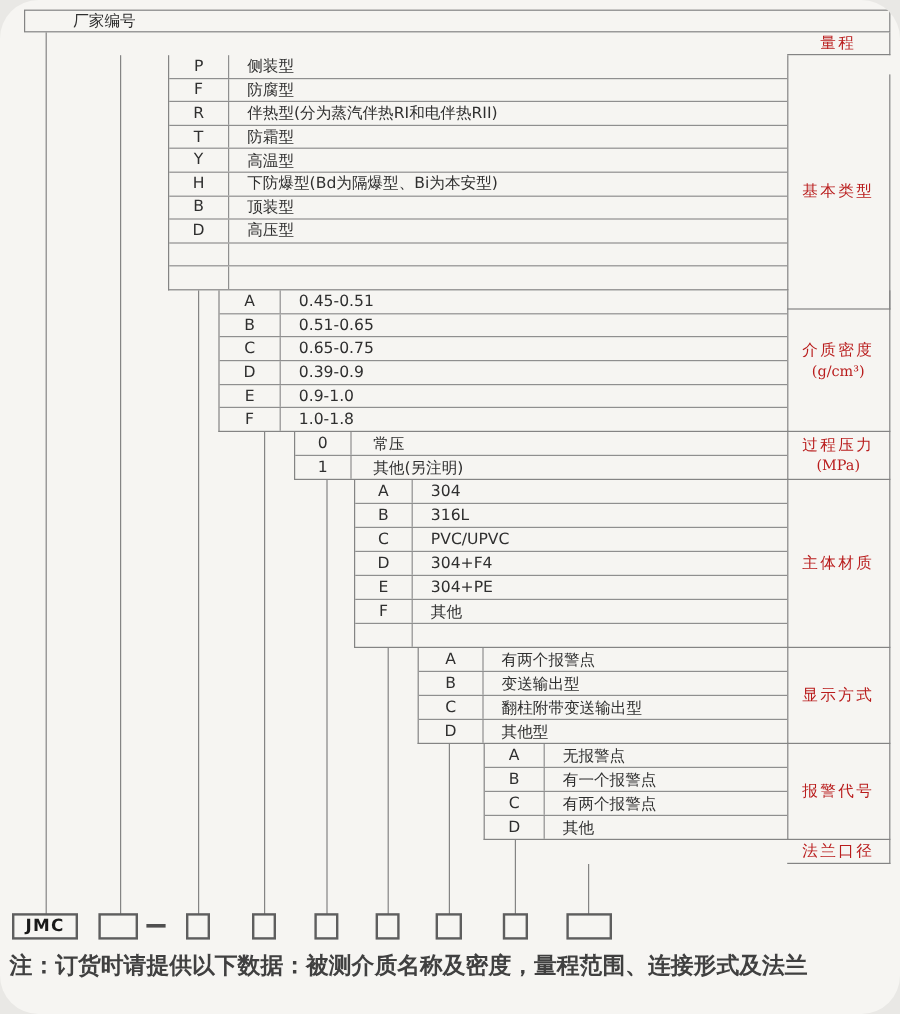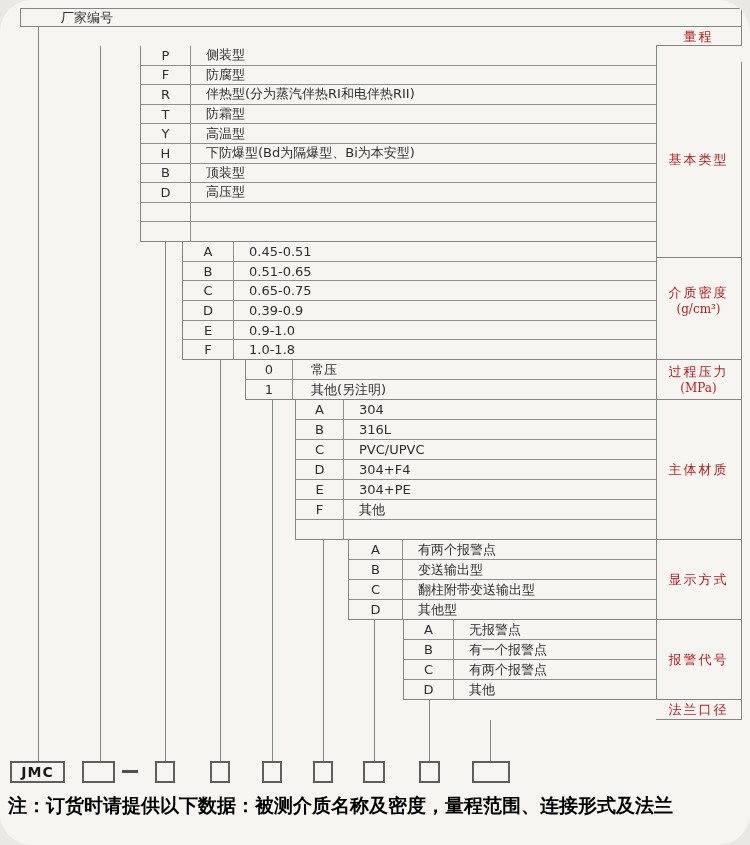--- a/index.html
+++ b/index.html
@@ -39,21 +39,21 @@
   .mbox {
     position:absolute; top:761px; height:22px;
     border:2px solid #5e5e5e; background:transparent;
     display:flex; align-items:center; justify-content:center;
   }
   .model-prefix { font-weight:bold; font-size:14px; letter-spacing:1px; color:#1a1a1a; }
   .dash { position:absolute; left:122px; top:770px; width:16px; height:3px; background:#4f4f4f; }
   
   .note {
     position:absolute; left:8px; top:794px; width:738px;
-    color:#000000; font-weight:bold; font-size:19px; line-height:22px; white-space:nowrap;
+    color:#404040; font-weight:bold; font-size:19px; line-height:22px; white-space:nowrap;
   }
 </style>
 </head>
 <body>
 
 <div class="page">
 
   <div class="sec" style="left:20px;top:8px;width:722px;height:19px">
     <div class="row">
         <div class="plain-label" style="padding-left:40px">厂家编号</div>

